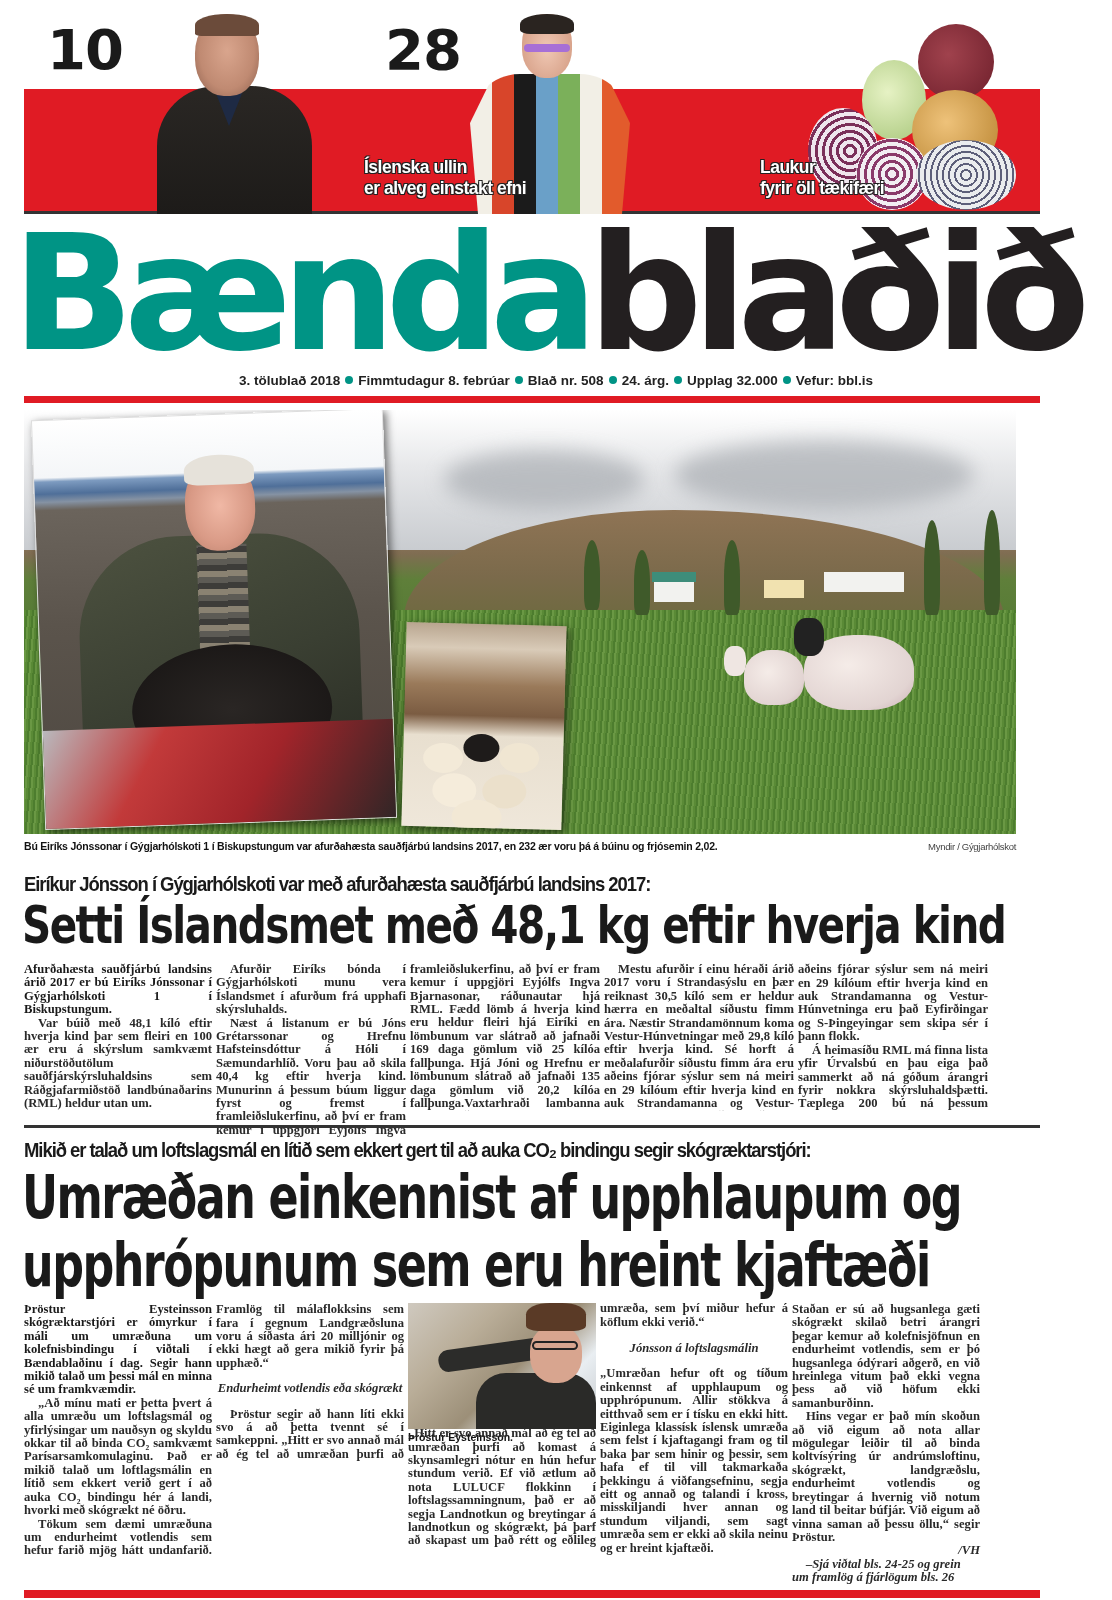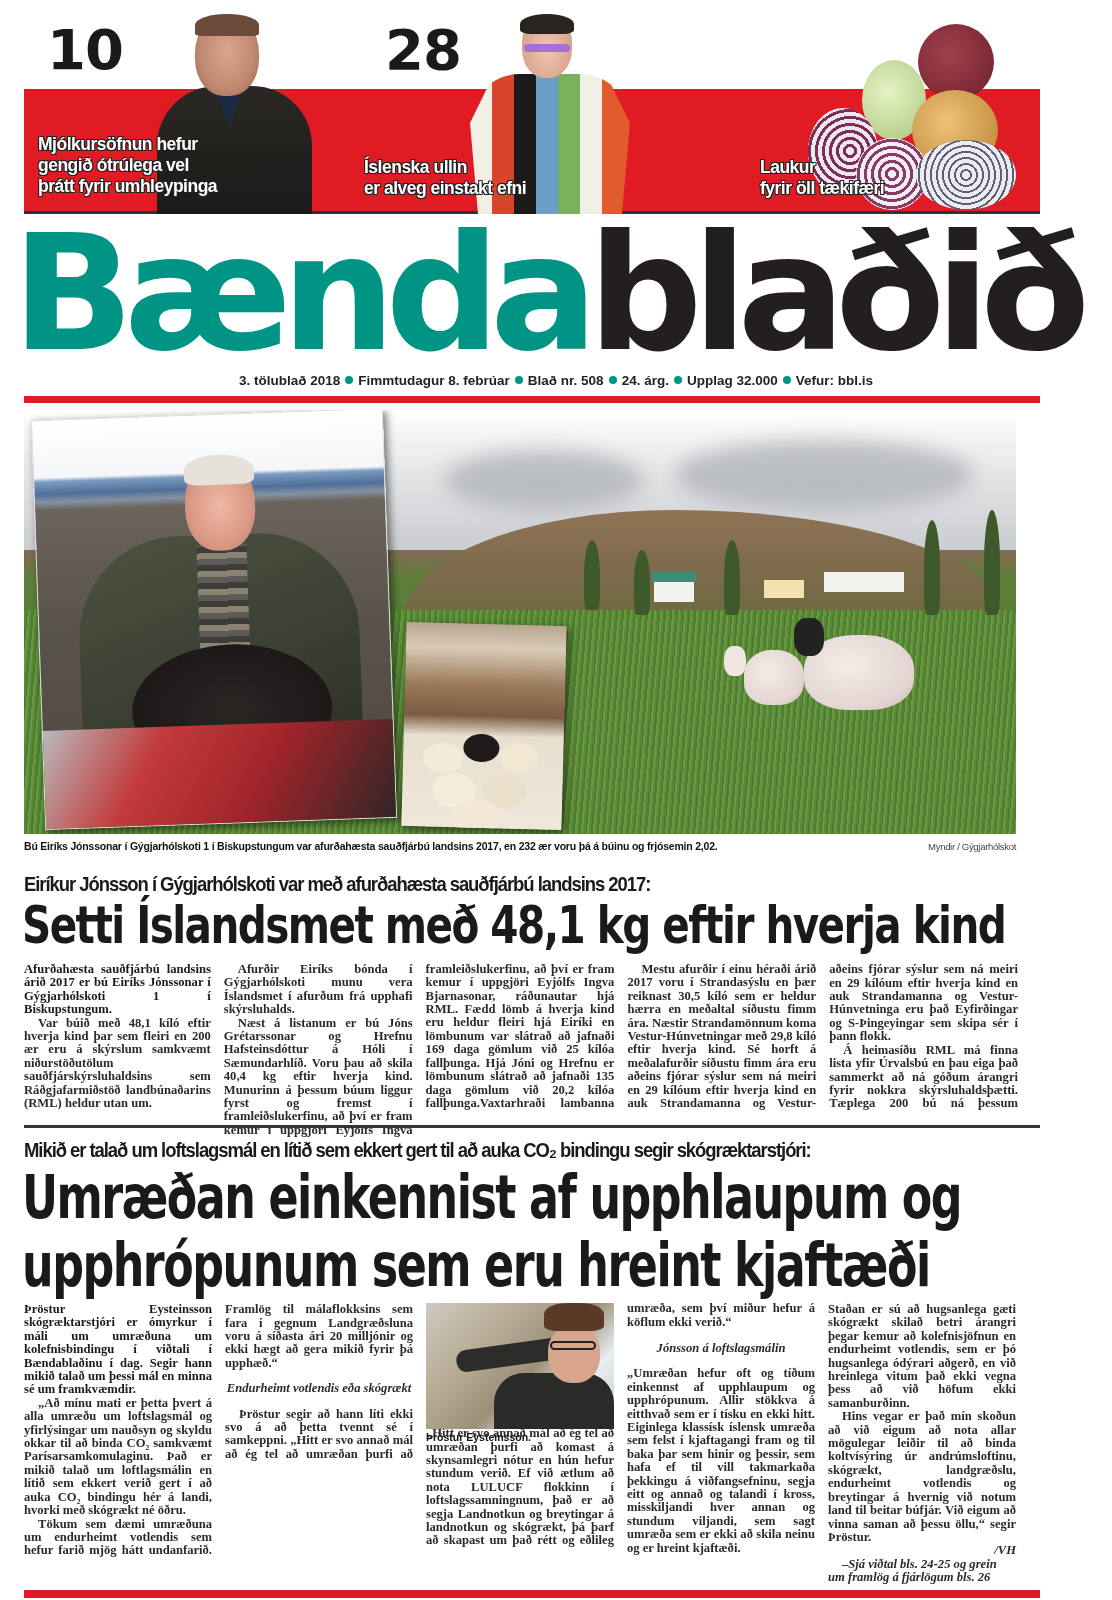--- a/index.html
+++ b/index.html
@@ -65,21 +65,21 @@
   .inset-barn { position: absolute; left: 380px; top: 214px; width: 160px; height: 204px; transform: rotate(1.5deg); box-shadow: 3px 3px 8px rgba(0,0,0,.55); overflow: hidden;
     background: linear-gradient(180deg, #b8a58f 0%, #d9cbb8 12%, #9a7a5a 30%, #7b5c42 45%, #e8dfcf 55%, #efe7da 100%); }
   .barn-sheep { position: absolute; border-radius: 50%; }
 
   .caption { position: absolute; left: 24px; top: 840px; font-family: "Liberation Sans", sans-serif; font-weight: bold; font-size: 10.5px; color: #111; letter-spacing: -0.2px; }
   .credit { position: absolute; right: 96px; top: 841px; font-family: "Liberation Sans", sans-serif; font-size: 9.5px; color: #444; letter-spacing: -0.3px; }
 
   
   .kicker { position: absolute; left: 24px; font-family: "Liberation Sans", sans-serif; font-weight: bold; font-size: 21px; color: #1a1a1a; letter-spacing: -1.2px; transform: scaleX(0.88); transform-origin: left; white-space: nowrap; }
   .headline { position: absolute; left: 22px; font-family: "DejaVu Sans", sans-serif; font-weight: bold; color: #1a1a1a; white-space: nowrap; transform-origin: left; letter-spacing: -2px; }
-  .cols { position: absolute; display: flex; gap: 13px; }
+  .cols { position: absolute; display: flex; gap: 4px; }
   .col { font-family: "Liberation Serif", serif; font-size: 12.6px; line-height: 13.4px; color: #2a2a2a; text-align: justify; }
   .col p { text-indent: 14px; font-weight: bold; }
   .col p.lead { text-indent: 0; font-weight: bold; color: #1a1a1a; }
   .col p.noind { text-indent: 0; }
   .col .sig { text-align: right; font-style: italic; }
   .col .ref { text-align: right; font-style: italic; font-weight: bold; }
   .col .subhead { text-align: center; font-style: italic; font-weight: bold; margin: 12px 0 12px; text-indent: 0; }
   .dark-rule { position: absolute; left: 24px; top: 1125px; width: 1016px; height: 3px; background: #333; }
 
   .inline-photo { width: 100%; height: 126px; position: relative; overflow: hidden;
@@ -94,25 +94,20 @@
 </style>
 </head>
 <body>
 
 <div class="teaser-nums">
   <div class="teaser-num" style="left:47px;">10</div>
   <div class="teaser-num" style="left:385px;">28</div>
 </div>
 
 <div class="red-band">
-  <div class="teaser-text" style="left:14px; top:45px;">
-    <div>Mjólkursöfnun hefur</div>
-    <div>gengið ótrúlega vel</div>
-    <div>þrátt fyrir umhleypinga</div>
-  </div>
   <div class="teaser-text" style="left:340px; top:68px;">
     <div>Íslenska ullin</div>
     <div>er alveg einstakt efni</div>
   </div>
   <div class="teaser-text" style="left:736px; top:68px;">
     <div>Laukur</div>
     <div>fyrir öll tækifæri</div>
   </div>
 </div>
 
@@ -187,21 +182,21 @@
 
 <div class="caption">Bú Eiríks Jónssonar í Gýgjarhólskoti 1 í Biskupstungum var afurðahæsta sauðfjárbú landsins 2017, en 232 ær voru þá á búinu og frjósemin 2,02.</div>
 <div class="credit">Myndir / Gýgjarhólskot</div>
 
 <div class="kicker" style="top:872px;">Eiríkur Jónsson í Gýgjarhólskoti var með afurðahæsta sauðfjárbú landsins 2017:</div>
 <div class="headline" style="top:895px; font-size:52px; transform:scaleX(0.78);">Setti Íslandsmet með 48,1 kg eftir hverja kind</div>
 
 <div class="cols" style="left:24px; top:963px; width:994px;">
   <div class="col" style="width:188px;">
     <p class="lead">Afurðahæsta sauðfjárbú landsins árið 2017 er bú Eiríks Jónssonar í Gýgjarhólskoti 1 í Biskupstungum.</p>
-    <p>Var búið með 48,1 kíló eftir hverja kind þar sem fleiri en 200 ær eru á skýrslum samkvæmt niðurstöðutölum sauðfjárskýrsluhaldsins sem Ráðgjafarmiðstöð landbúnaðarins (RML) heldur utan um.</p>
+    <p>Var búið með 48,1 kíló eftir hverja kind þar sem fleiri en 100 ær eru á skýrslum samkvæmt niðurstöðutölum sauðfjárskýrsluhaldsins sem Ráðgjafarmiðstöð landbúnaðarins (RML) heldur utan um.</p>
   </div>
   <div class="col" style="width:190px;">
     <p>Afurðir Eiríks bónda í Gýgjarhólskoti munu vera Íslandsmet í afurðum frá upphafi skýrsluhalds.</p>
     <p style="height:120px; overflow:hidden;">Næst á listanum er bú Jóns Grétarssonar og Hrefnu Hafsteinsdóttur á Hóli í Sæmundarhlíð. Voru þau að skila 40,4 kg eftir hverja kind. Munurinn á þessum búum liggur fyrst og fremst í framleiðslukerfinu, að því er fram kemur í uppgjöri Eyjólfs Ingva Bjarnasonar, ráðunautar hjá RML. Fædd lömb á hverja kind eru heldur fleiri hjá Eiríki en lömbunum var slátrað að jafnaði 169 daga gömlum við 25 kílóa fallþunga. Hjá Jóni og Hrefnu er lömbunum slátrað að jafnaði 135 daga gömlum við 20,2 kílóa fallþunga.Vaxtarhraði lambanna er í við meiri á Hóli og afurðamunurinn liggur fyrst og fremst í aldri lambanna.</p>
   </div>
   <div class="col" style="width:190px; overflow:hidden; height:148px;">
     <p class="noind" style="margin-top:-94px;">Næst á listanum er bú Jóns Grétarssonar og Hrefnu Hafsteinsdóttur á Hóli í Sæmundarhlíð. Voru þau að skila 40,4 kg eftir hverja kind. Munurinn á þessum búum liggur fyrst og fremst í framleiðslukerfinu, að því er fram kemur í uppgjöri Eyjólfs Ingva Bjarnasonar, ráðunautar hjá RML. Fædd lömb á hverja kind eru heldur fleiri hjá Eiríki en lömbunum var slátrað að jafnaði 169 daga gömlum við 25 kílóa fallþunga. Hjá Jóni og Hrefnu er lömbunum slátrað að jafnaði 135 daga gömlum við 20,2 kílóa fallþunga.Vaxtarhraði lambanna er í við meiri á Hóli og afurðamunurinn liggur fyrst og fremst í aldri lambanna.</p>
   </div>
   <div class="col" style="width:190px; overflow:hidden; height:148px;">
     <p>Mestu afurðir í einu héraði árið 2017 voru í Strandasýslu en þær reiknast 30,5 kíló sem er heldur hærra en meðaltal síðustu fimm ára. Næstir Strandamönnum koma Vestur-Húnvetningar með 29,8 kíló eftir hverja kind. Sé horft á meðalafurðir síðustu fimm ára eru aðeins fjórar sýslur sem ná meiri en 29 kílóum eftir hverja kind en auk Strandamanna og Vestur-Húnvetninga eru það Eyfirðingar og S-Þingeyingar sem skipa sér í þann flokk.</p>

